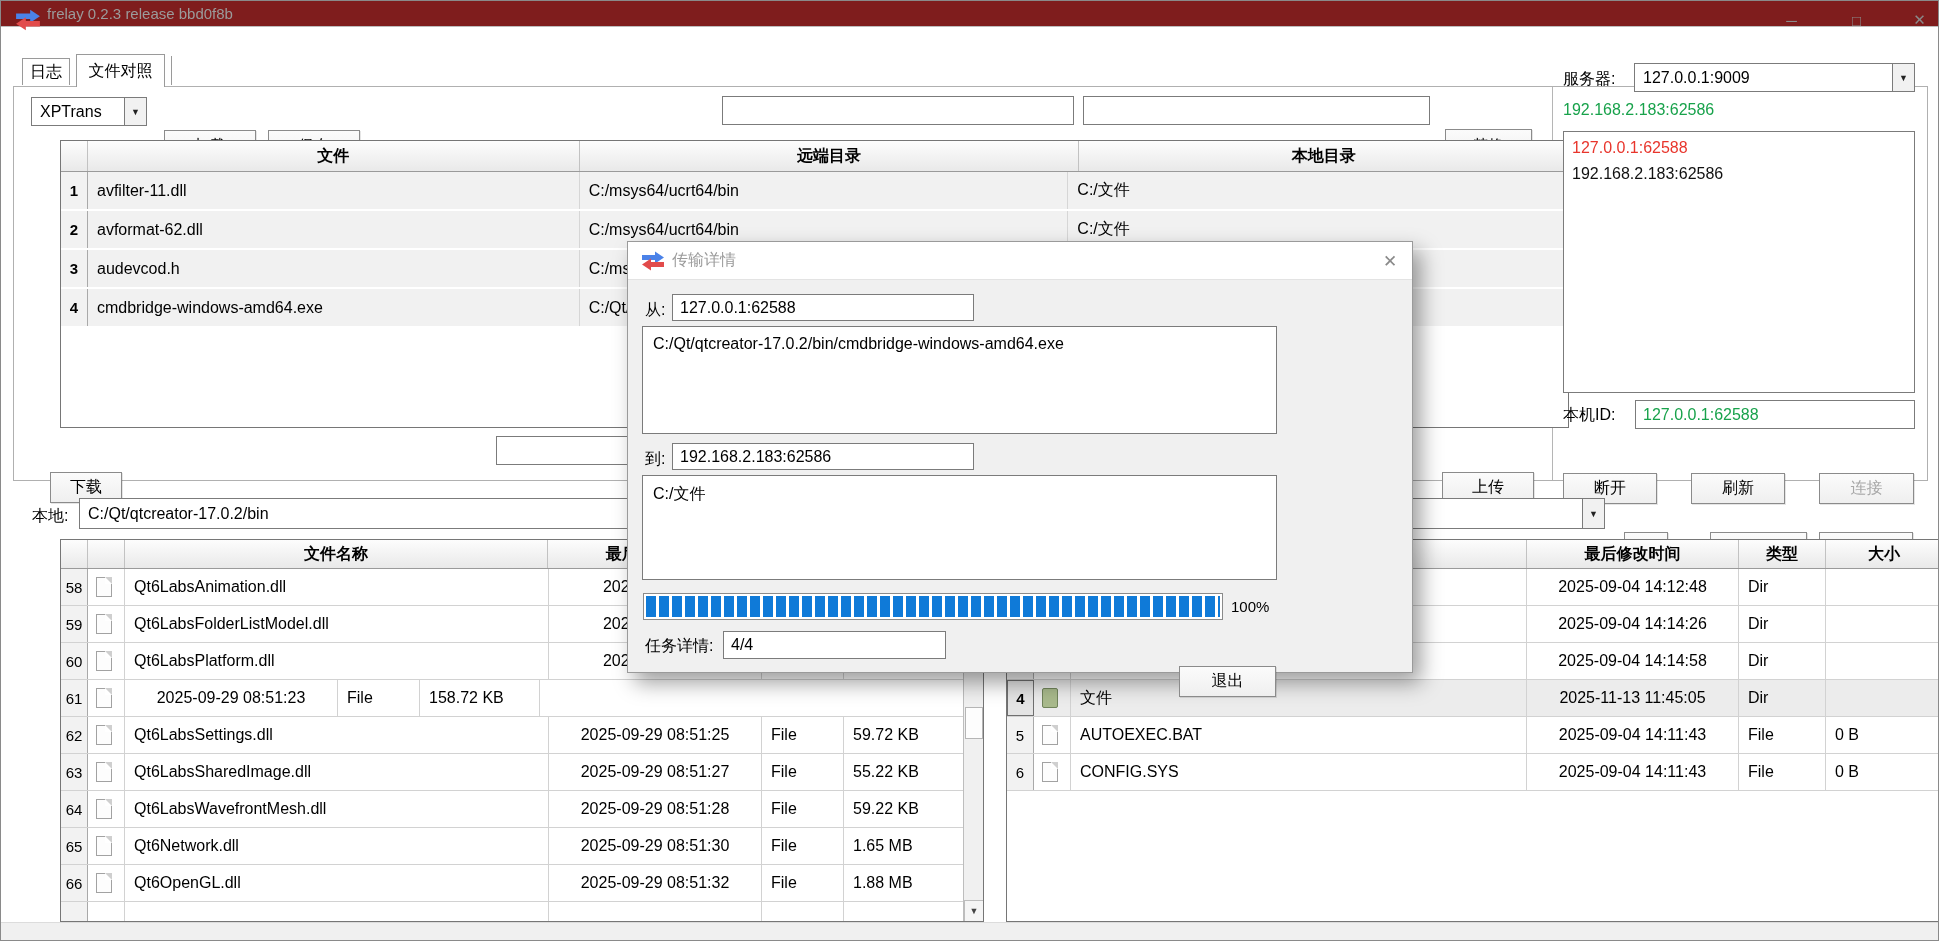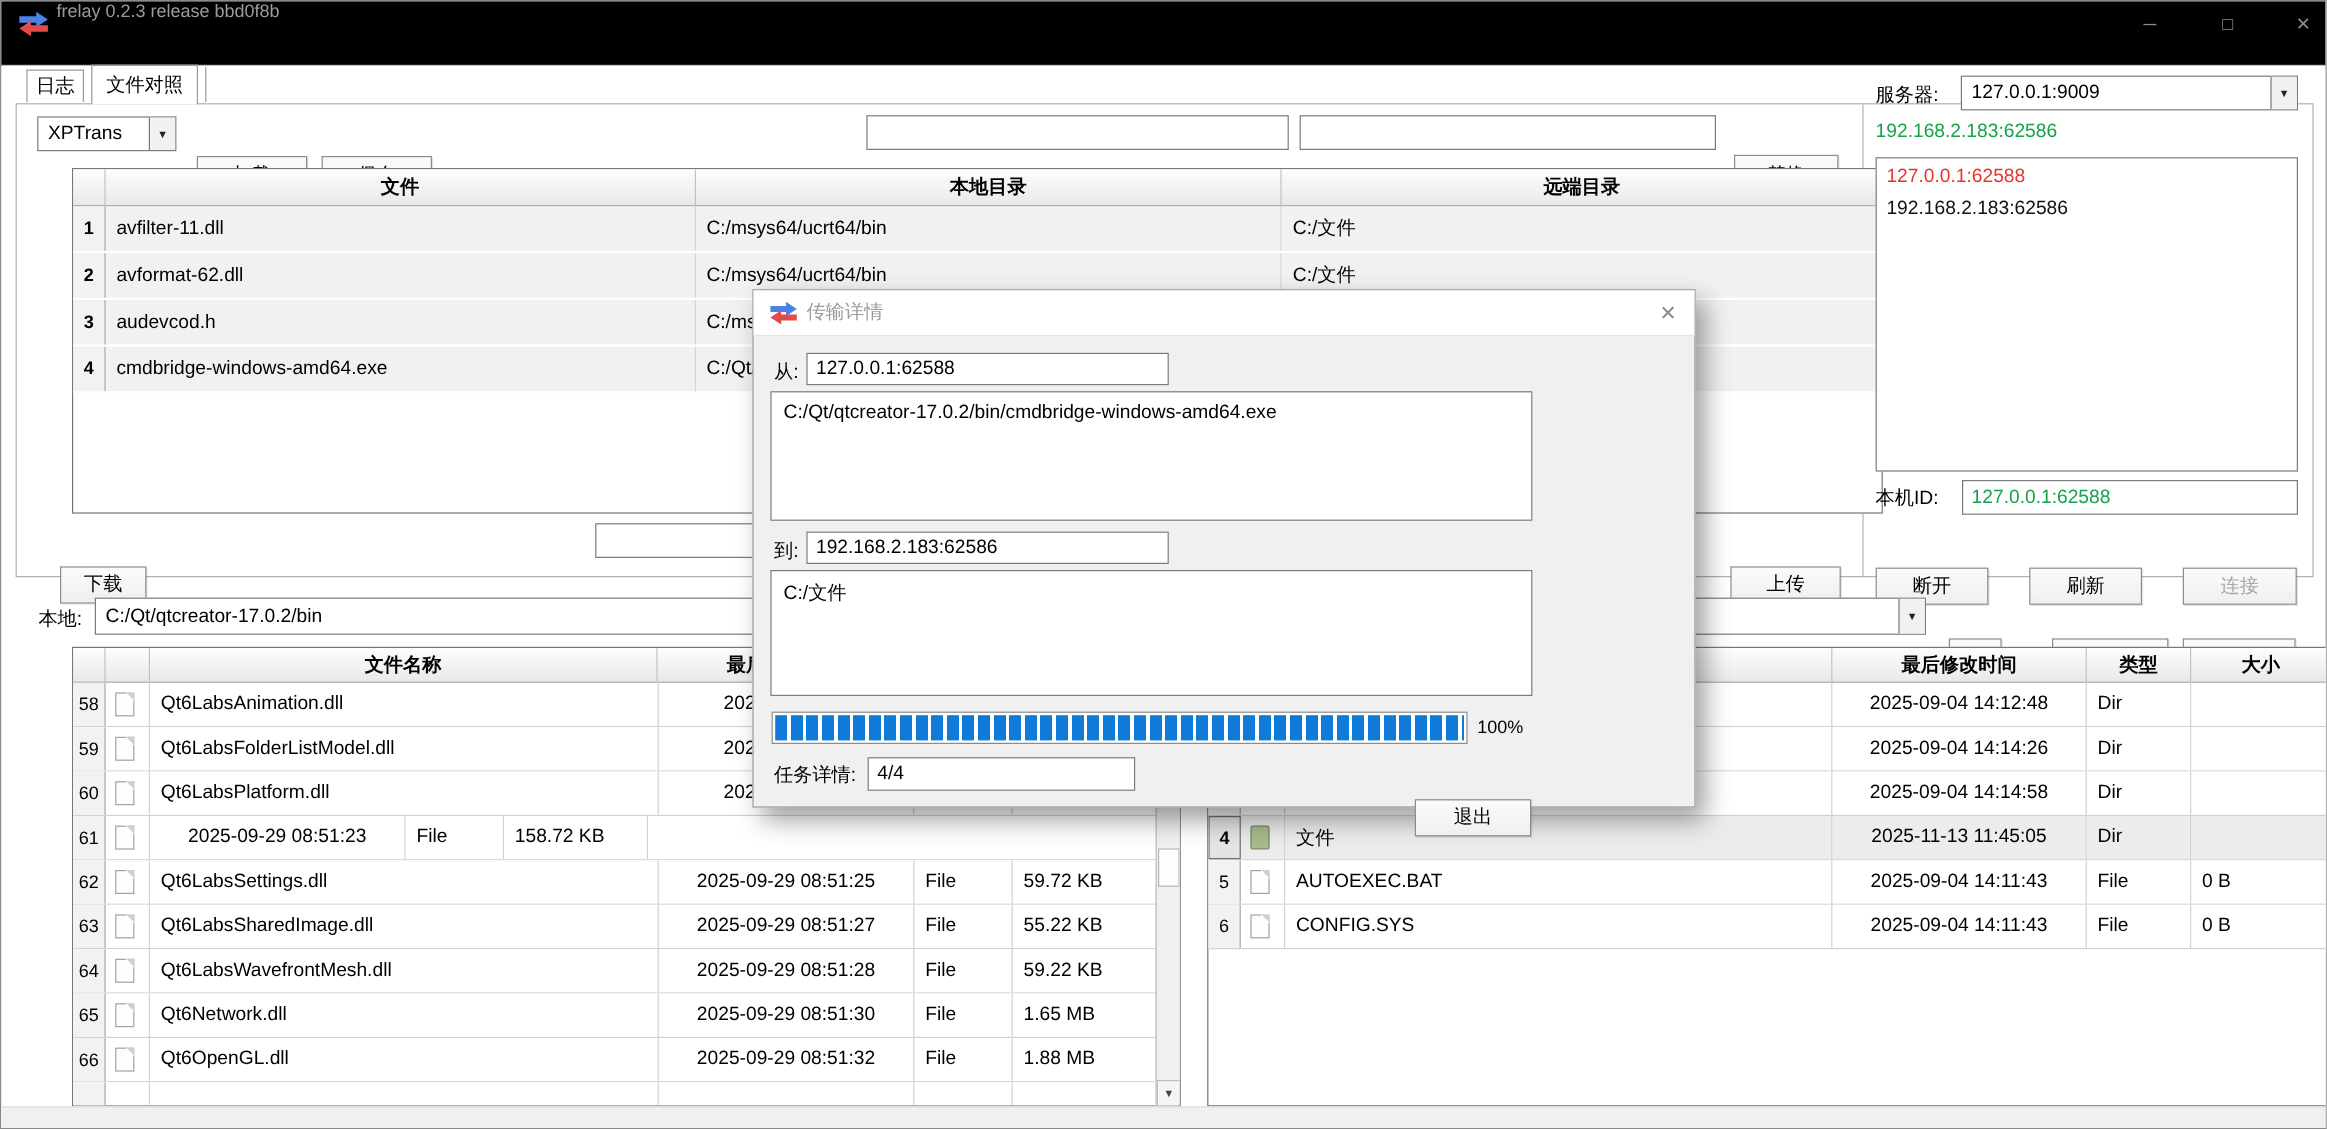--- a/index.html
+++ b/index.html
@@ -2,22 +2,22 @@
 <html><head>
 <meta charset="utf-8">
 <style>
   * { margin:0; padding:0; box-sizing:border-box; }
   html,body { background:#cfcfcf; }
   body { font-family:"Liberation Sans","DejaVu Sans",sans-serif; }
   .window { position:relative; width:1939px; height:941px; background:#fff;
             border:1px solid #8a8a8a; overflow:hidden; color:#000; font-size:16px; }
 
   
-  .titlebar { position:absolute; left:0; top:0; width:100%; height:54px; background:#000000;
-              border-bottom:1px solid #bdbdbd; display:flex; align-items:flex-start; }
+  .titlebar { position:absolute; left:0; top:0; width:100%; height:26px; background:#7f1d1d;
+              border-bottom:1px solid #bdbdbd; display:flex; align-items:center; }
   .apptitle { margin-left:46px; font-size:15px; color:#9b9b9b; }
   .winctl { position:absolute; top:0; height:38px; width:45px; display:flex; align-items:center;
             justify-content:center; color:#8a8a8a; font-size:15px; }
   .appicon { position:absolute; left:14px; top:8px; width:26px; height:22px; }
 
   
   .tab { position:absolute; display:flex; align-items:center; justify-content:center;
          background:#fff; border:1px solid #9a9a9a; border-bottom:none; font-size:16px; }
   .tab.active { z-index:3; }
   .tabsep { position:absolute; width:1px; background:#9a9a9a; }
@@ -126,22 +126,22 @@
   <div class="btn" style="left:163px;top:93px;width:92px;height:33px;">加载</div>
   <div class="btn" style="left:267px;top:93px;width:92px;height:33px;">保存</div>
   <div class="inputbox" style="left:721px;top:95px;width:352px;height:29px;"></div>
   <div class="inputbox" style="left:1082px;top:95px;width:347px;height:29px;"></div>
   <div class="btn" style="left:1444px;top:92px;width:87px;height:34px;">替换</div>
 
   <div class="tbl" style="left:31px;top:139px;width:1509px;height:288px;">
     <div class="thead" style="height:31px;">
       <div class="hcell" style="width:27px;"></div>
       <div class="hcell" style="width:492px;">文件</div>
+      <div class="hcell" style="width:500px;">远端目录</div>
       <div class="hcell" style="width:489px;">本地目录</div>
-      <div class="hcell" style="width:500px;">远端目录</div>
     </div>
     <div>
 
         <div class="mrow">
           <div class="cell num" style="width:27px;">1</div>
           <div class="cell pad" style="width:492px;">avfilter-11.dll</div>
           <div class="cell pad" style="width:489px;">C:/msys64/ucrt64/bin</div>
           <div class="cell pad" style="width:500px;">C:/文件</div>
         </div>
 

